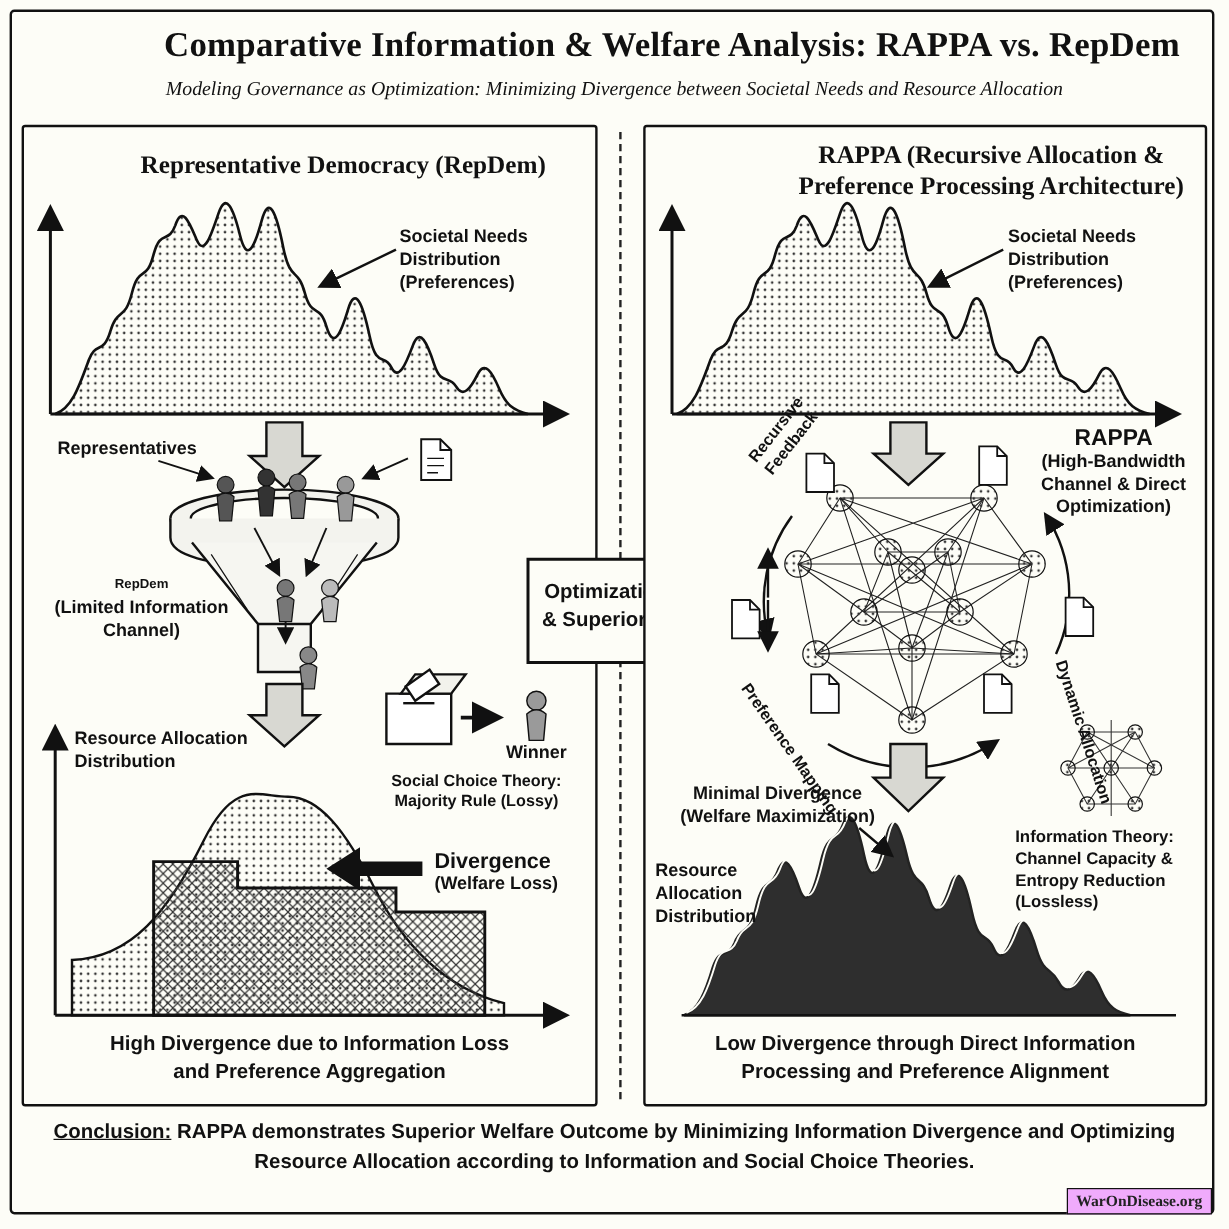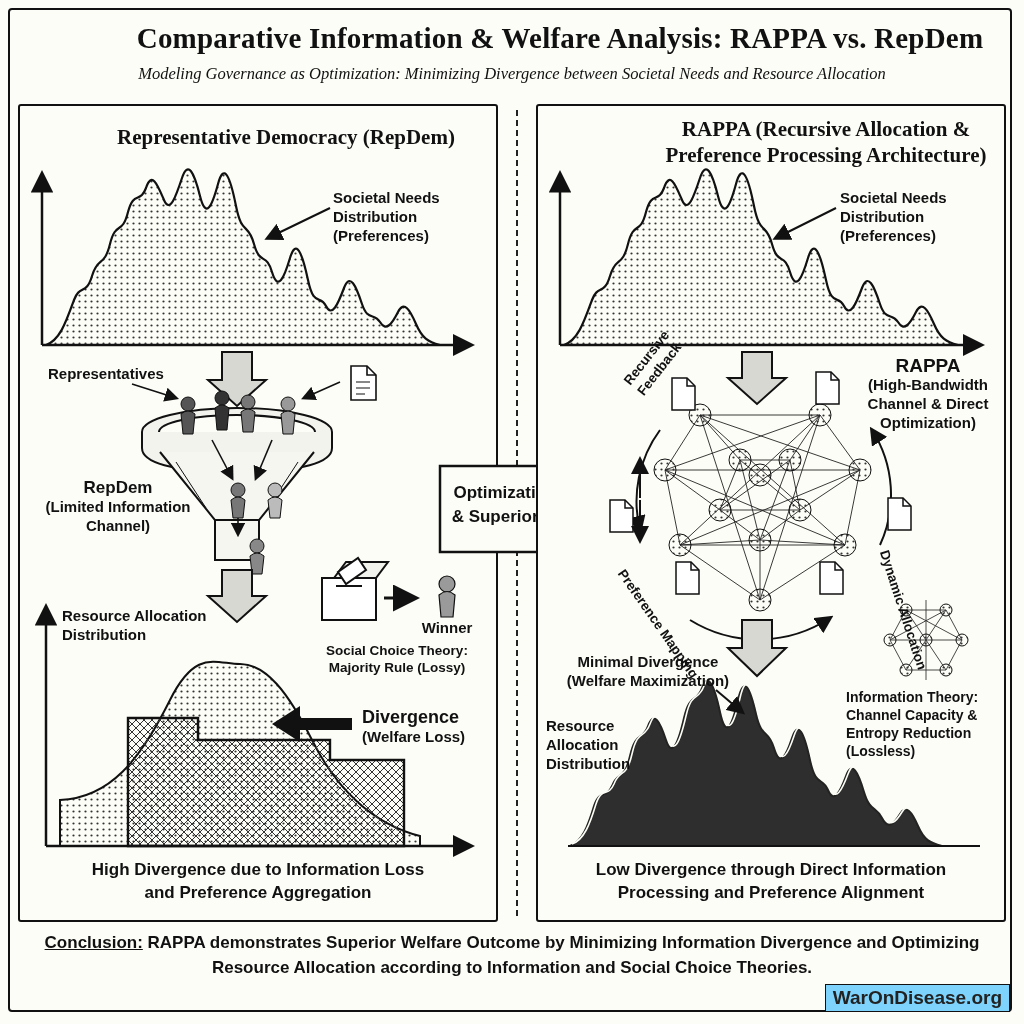--- a/index.html
+++ b/index.html
@@ -45,23 +45,23 @@
   .lbl.c{text-align:center;}
   .small{font-size:13.5px;line-height:17px;}
   svg{position:absolute;left:0;top:0;overflow:visible;}
   .conclusion{
     position:absolute;left:28px;top:930px;width:968px;text-align:center;
     font-size:17px;font-weight:bold;line-height:25px;
   }
   .conclusion u{text-decoration:underline;}
   .watermark{
     position:absolute;right:14px;bottom:12px;
-    border:1px solid #111;background:#7dd3fc;
-    padding:2px 7px;font-size:19px;
-    font-family:Liberation Sans, sans-serif;font-weight:bold;color:#222;
+    border:1px solid #111;background:#f0abfc;
+    padding:2px 7px;font-size:13px;
+    font-family:Liberation Serif, serif;font-weight:bold;color:#222;
   }
   .rot{transform-origin:left top;}
 </style>
 </head>
 <body>
 
 <div class="frame"></div>
 
 <div class="title">Comparative Information &amp; Welfare Analysis: RAPPA vs. RepDem</div>
 <div class="subtitle">Modeling Governance as Optimization: Minimizing Divergence between Societal Needs and Resource Allocation</div>
@@ -188,21 +188,21 @@
 
 <div class="lbl" style="left:333px;top:188px;width:150px;">
   <div>Societal Needs</div>
   <div>Distribution</div>
   <div>(Preferences)</div>
 </div>
 
 <div class="lbl" style="left:48px;top:364px;width:140px;">Representatives</div>
 
 <div class="lbl c" style="left:28px;top:478px;width:180px;">
-  <div style="font-size:17px;">RepDem</div>
+  <div style="font-size:11px;">RepDem</div>
   <div>(Limited Information</div>
   <div>Channel)</div>
 </div>
 
 <div class="lbl" style="left:62px;top:606px;width:200px;">
   <div>Resource Allocation</div>
   <div>Distribution</div>
 </div>
 
 <div class="lbl c" style="left:410px;top:618px;width:74px;">Winner</div>

